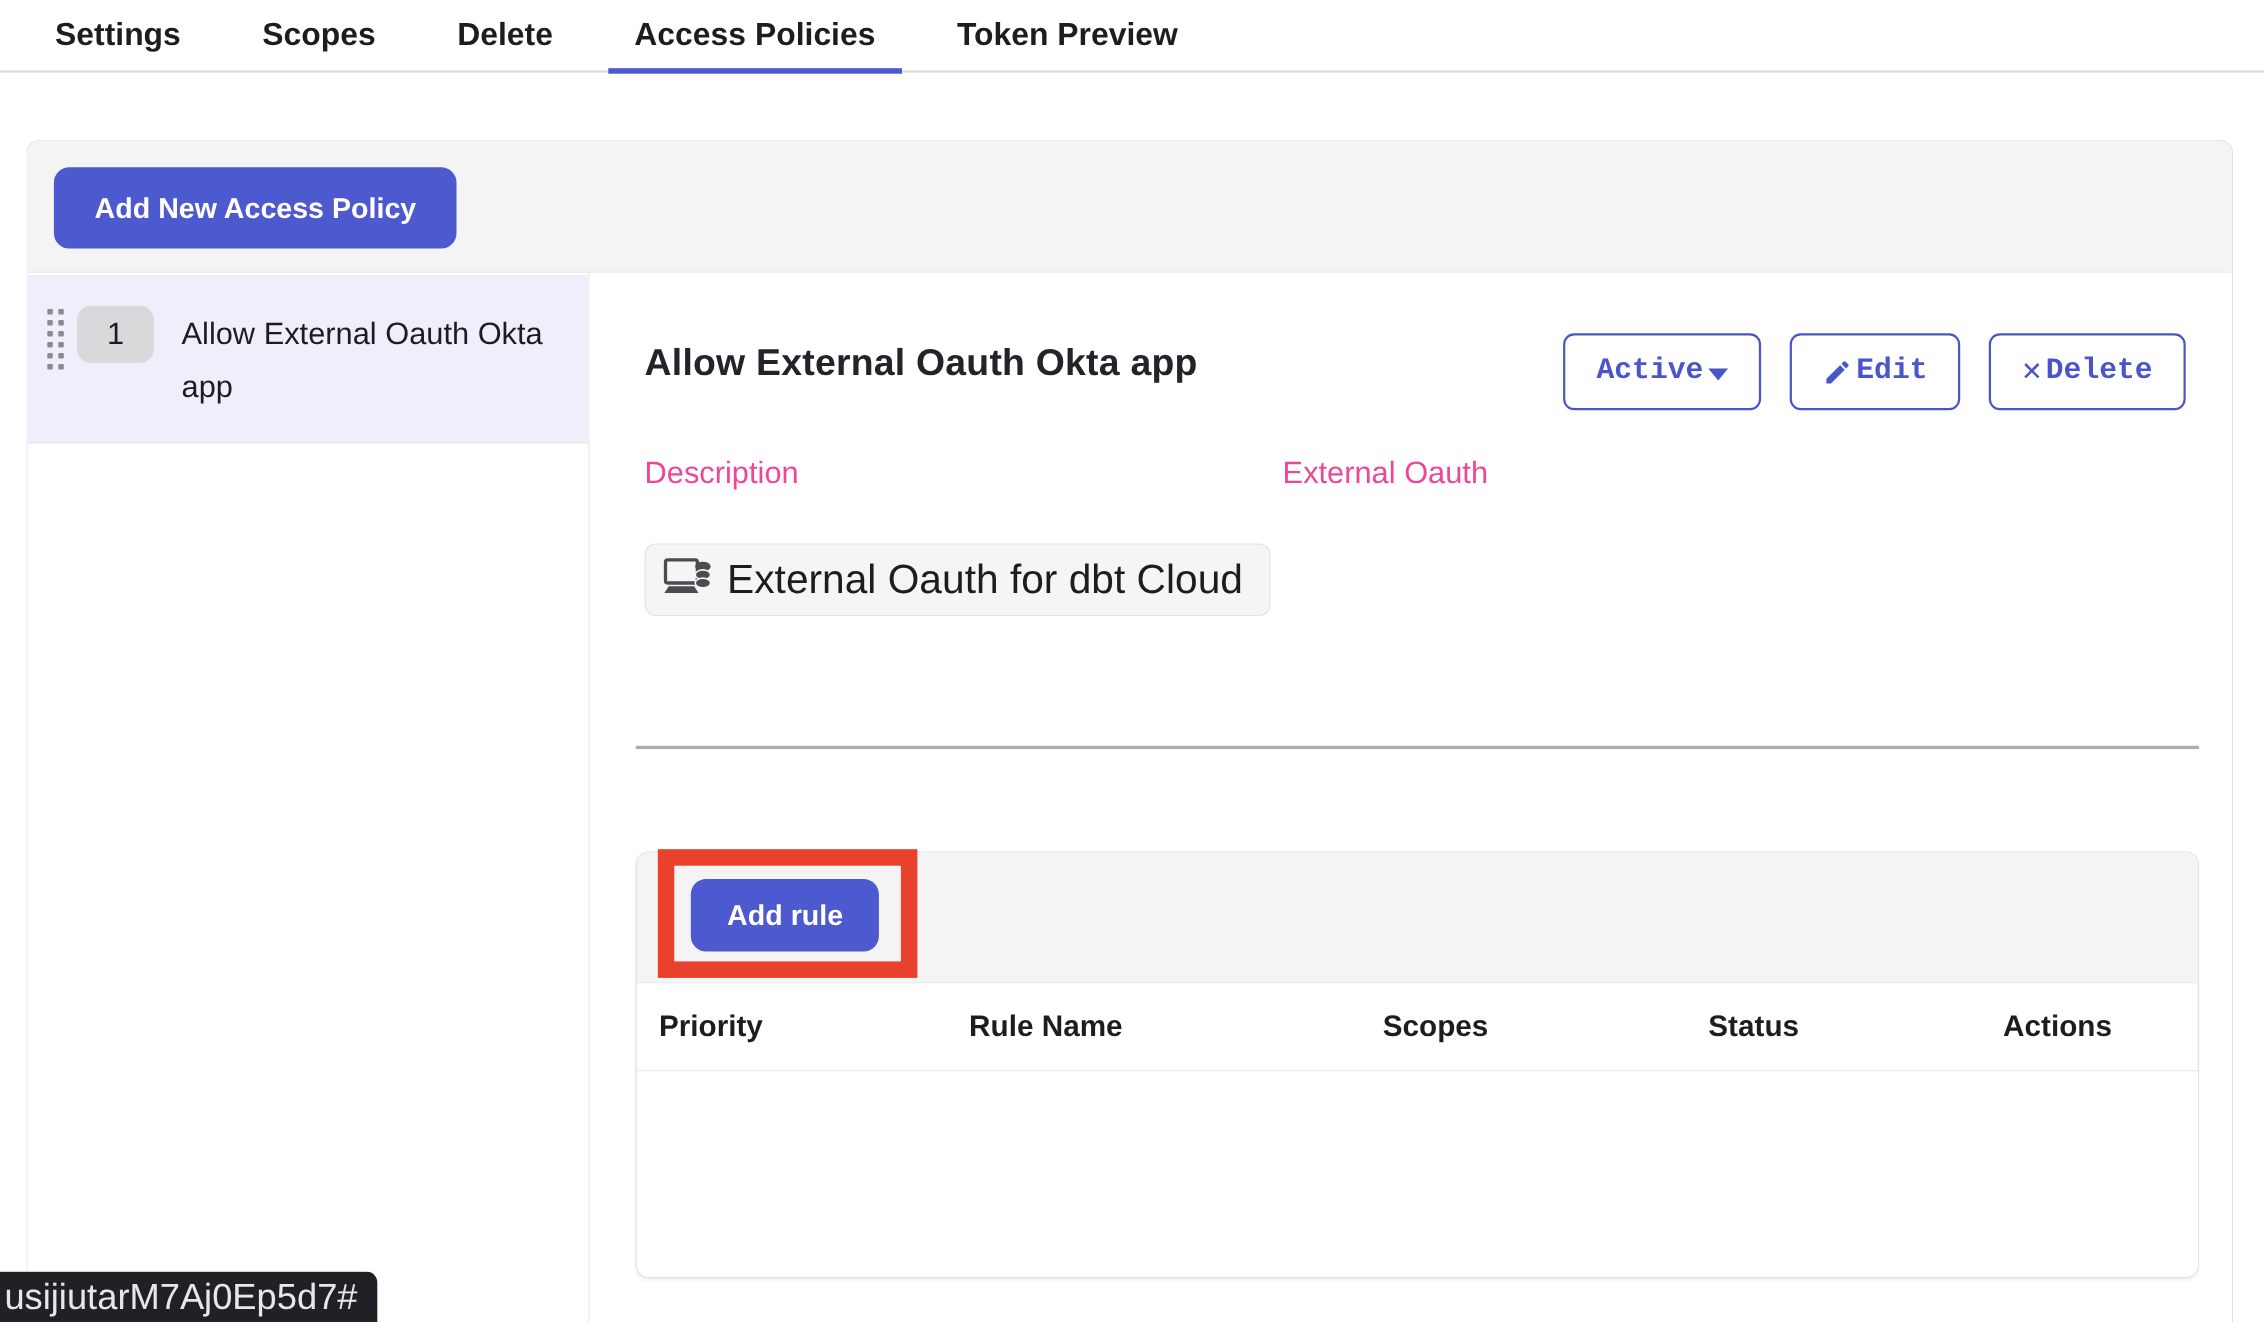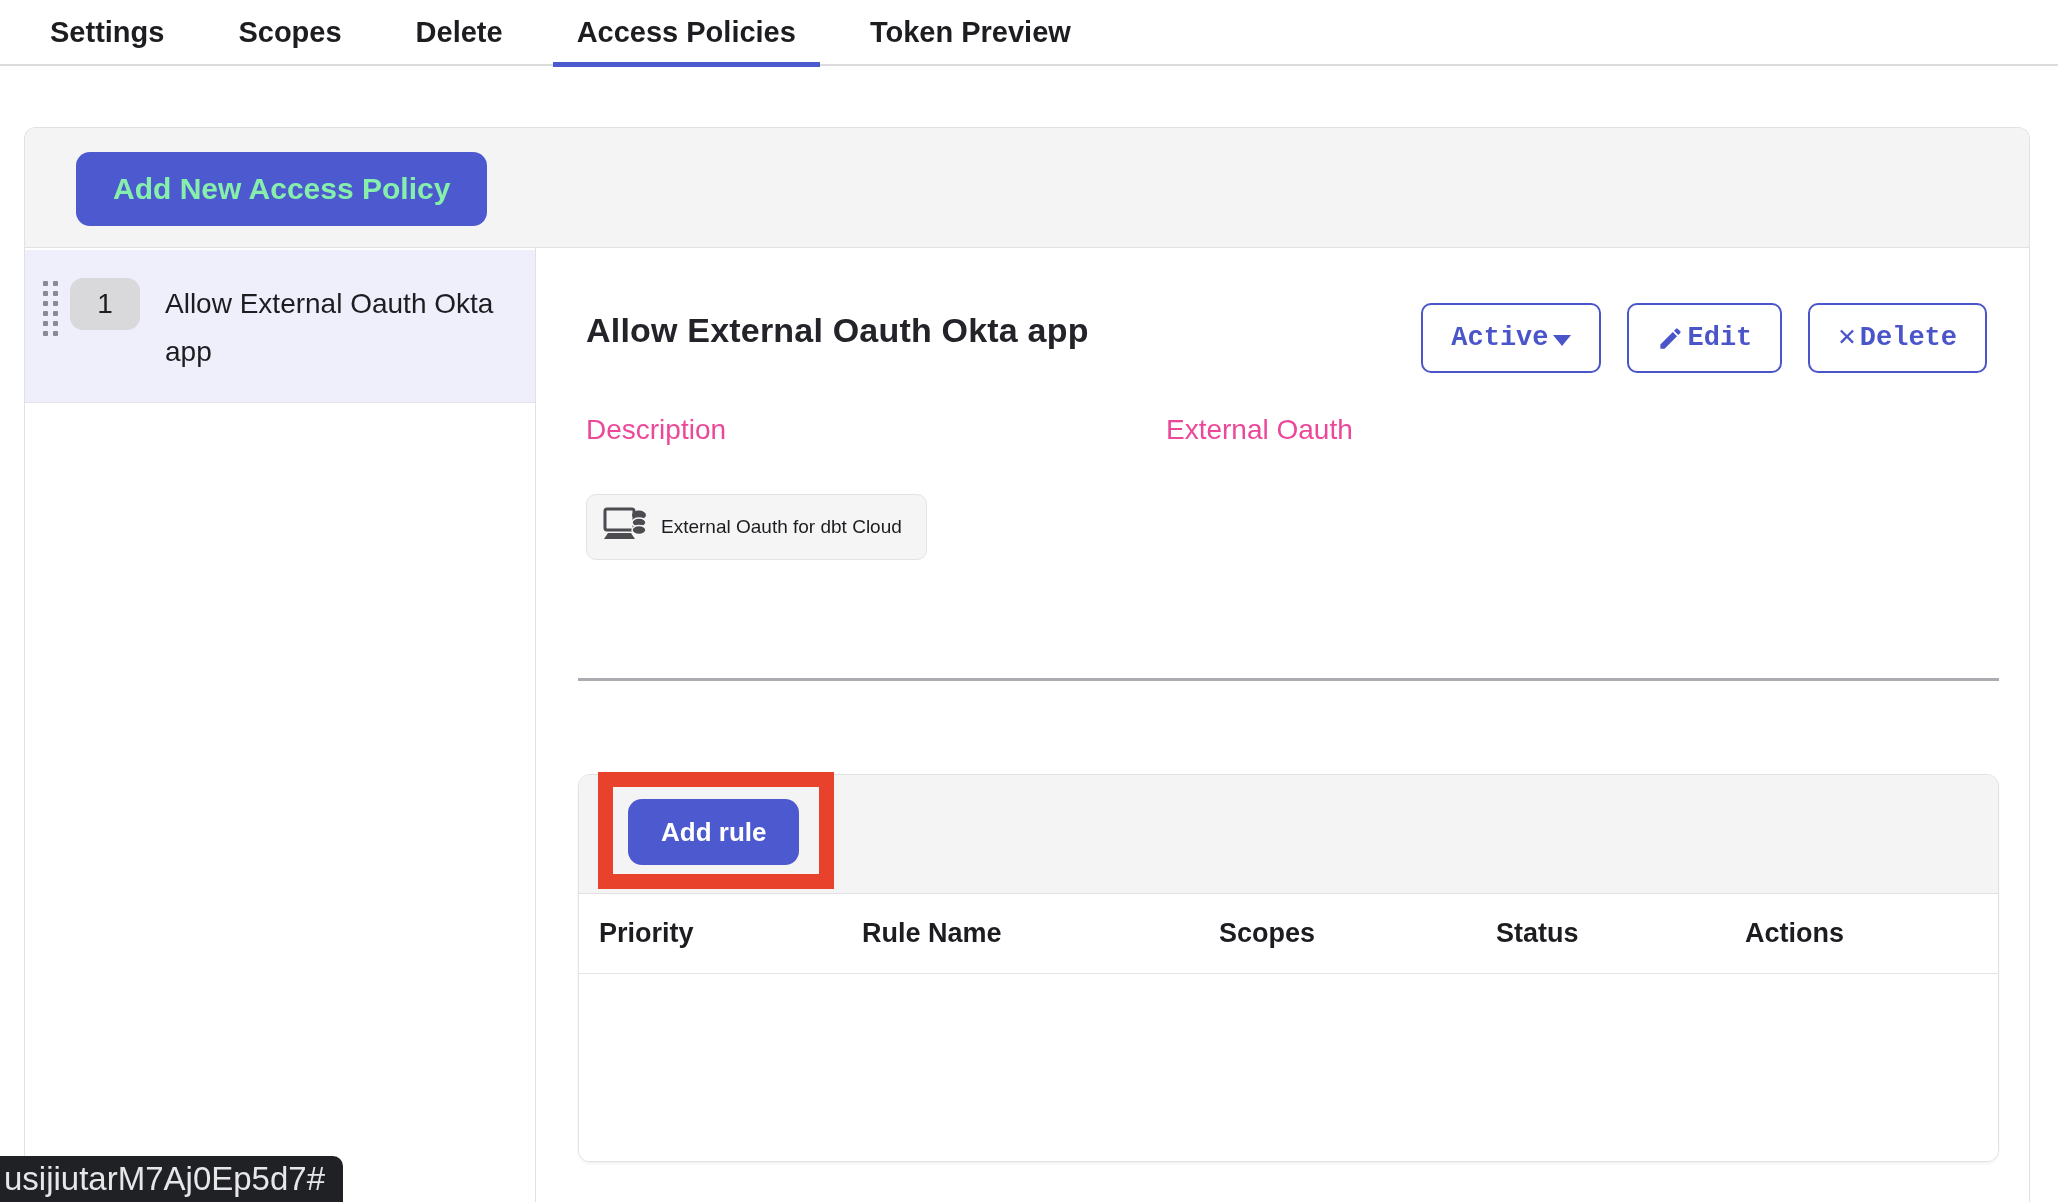--- a/index.html
+++ b/index.html
@@ -33,23 +33,23 @@
     border:1px solid var(--border,#e1e1e4); border-bottom:none;
     border-radius:12px 12px 0 0; background:#fff;
     display:flex; flex-direction:column;
   }
   .panel-header {
     flex:0 0 auto; height:120px; background:var(--band-bg,#f4f4f5);
     border-bottom:1px solid var(--border,#e1e1e4);
     border-radius:11px 11px 0 0;
   }
   .add-policy-btn {
-    margin:24px 0 0 51px; height:74px; padding:0 37px;
-    background:var(--accent,#4d59ce); color:#86efac;
-    font-size:30px; font-weight:bold; font-family:inherit;
+    margin:24px 0 0 24px; height:74px; padding:0 37px;
+    background:var(--accent,#4d59ce); color:#ffffff;
+    font-size:26px; font-weight:bold; font-family:inherit;
     border:none; border-radius:14px; cursor:pointer;
   }
   .panel-body { flex:1; display:flex; min-height:0; }
 
   
   .policy-list { flex:0 0 511px; border-right:1px solid var(--border,#e1e1e4); }
   .policy-item {
     margin-top:2px; height:153px; position:relative; cursor:pointer;
     background:var(--selected-row-bg,#eeeffa); border-bottom:1px solid #e4e4ea;
   }
@@ -88,21 +88,21 @@
   .pencil-icon svg { display:block; }
 
   .field-row { display:grid; grid-template-columns:580px 1fr; align-items:center; margin-left:8px; }
   .field-row.r1 { margin-top:41px; align-items:start; }
   .field-row.r2 { margin-top:48px; }
   .field-label, .field-value { font-size:28px; color:#ec4899; }
   .client-chip {
     justify-self:start; display:inline-flex; align-items:center; gap:12px;
     height:66px; padding:0 24px 0 14px;
     background:#f5f5f6; border:1px solid #e3e3e6; border-radius:10px;
-    font-size:19px; color:#1d1d21; cursor:pointer;
+    font-size:37px; color:#1d1d21; cursor:pointer;
   }
   .client-chip svg { display:block; color:#4b4b50; }
 
   .divider { margin-top:118px; height:3px; background:var(--divider,#acacb0); }
 
   
   .rules-card {
     margin-top:93px; height:388px; position:relative; background:#fff;
     border:1px solid var(--border,#e1e1e4); border-radius:12px;
     box-shadow:0 2px 3px rgba(0,0,0,.05);
@@ -119,20 +119,21 @@
   }
   .annotation {
     position:absolute; left:19px; top:-3px; width:236px; height:117px;
     border:15px solid var(--annotation-red,#e8422c); pointer-events:none; z-index:2;
   }
   .rules-thead {
     display:grid; grid-template-columns:263px 357px 277px 249px 1fr;
     height:80px; align-items:center; padding-left:20px;
     font-size:27px; font-weight:bold; color:#1d1d21;
     border-bottom:1px solid #e4e4e7;
+    gap:19px;
   }
   .rules-body { height:187px; background:#fff; border-radius:0 0 11px 11px; }
 
   
   .status-tooltip {
     position:fixed; left:0; bottom:0; height:46px; z-index:10;
     background:var(--tooltip-bg,#202124); color:#e7e7ea;
     display:flex; align-items:center; padding:0 18px 0 4px;
     font-size:33px; border-radius:0 10px 0 0; white-space:nowrap;
   }

